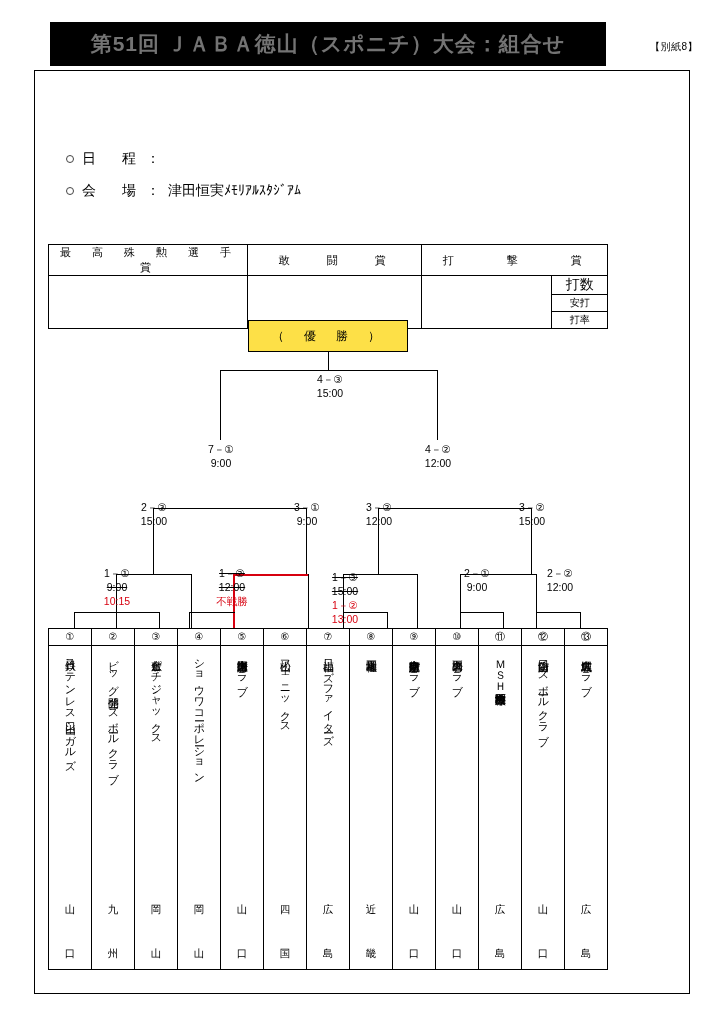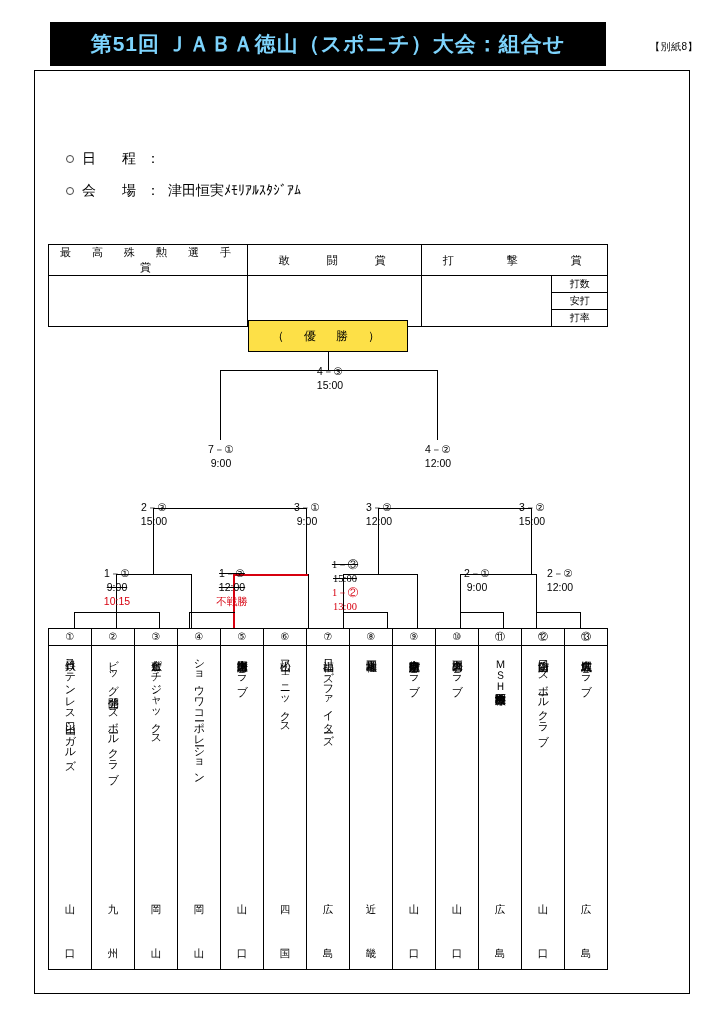--- a/index.html
+++ b/index.html
@@ -21,21 +21,21 @@
   .frame{
     position:absolute;left:34px;top:70px;
     width:656px;height:924px;
     border:1px solid #000;
     box-sizing:border-box;
   }
 
   .title-bar{
     position:absolute;left:50px;top:22px;
     width:556px;height:44px;
-    background:#000;color:#7dd3fc;
+    background:#000;color:#737373;
     display:flex;align-items:center;justify-content:center;
     font-size:21px;font-weight:bold;letter-spacing:1px;
   }
 
   .info-line{
     position:absolute;font-size:14px;display:flex;align-items:center;
   }
   .bullet{
     display:inline-block;width:8px;height:8px;border:1.5px solid #444;
     border-radius:50%;margin-right:8px;box-sizing:border-box;
@@ -132,36 +132,36 @@
     <tbody>
         <tr>
       <td class="award-head" style="width:200px;">最　高　殊　勲　選　手　賞</td>
       <td class="award-head" style="width:175px;">敢　　闘　　賞</td>
       <td class="award-head" colspan="2">打　　　撃　　　賞</td>
     </tr>
     <tr>
       <td class="award-body" rowspan="3"></td>
       <td class="award-body" rowspan="3"></td>
       <td class="award-body" rowspan="3" style="width:130px;"></td>
-      <td style="width:55px;height:16px;text-align:center;font-size:10px;">打数</td>
+      <td style="width:55px;height:16px;text-align:center;font-size:14px;">打数</td>
     </tr>
     <tr>
       <td style="height:16px;text-align:center;font-size:10px;">安打</td>
     </tr>
     <tr>
       <td style="height:16px;text-align:center;font-size:10px;">打率</td>
     </tr>
   </tbody>
     </table>
 
   <div class="bracket">
 
     <div class="box champ" style="left:200px;top:0px;">（　優　勝　）</div>
 
-    <div class="node" style="left:252px;top:44px;width:60px;">
+    <div class="node" style="left:252px;top:52px;width:60px;">
       <div>4－③</div>
       <div>15:00</div>
     </div>
     <div class="line" style="left:280px;top:32px;width:1px;height:18px;"></div>
     <div class="line" style="left:172px;top:50px;width:217px;height:1px;"></div>
     <div class="line" style="left:172px;top:50px;width:1px;height:70px;"></div>
     <div class="line" style="left:389px;top:50px;width:1px;height:70px;"></div>
 
     <div class="node" style="left:144px;top:122px;width:58px;">
       <div>7－①</div>
@@ -217,21 +217,21 @@
       <div class="strike">9:00</div>
       <div class="redtxt">10:15</div>
     </div>
 
     <div class="node" style="left:155px;top:246px;width:58px;">
       <div class="strike">1－②</div>
       <div class="strike">12:00</div>
       <div class="redtxt">不戦勝</div>
     </div>
 
-    <div class="node" style="left:268px;top:238px;width:58px;font-family:Liberation Serif, serif;">
+    <div class="node" style="left:268px;top:250px;width:58px;">
       <div class="strike">1－③</div>
       <div class="strike">15:00</div>
       <div class="redtxt">1－②</div>
       <div class="redtxt">13:00</div>
     </div>
 
     <div class="node" style="left:400px;top:246px;width:58px;">
       <div>2－①</div>
       <div>9:00</div>
     </div>

